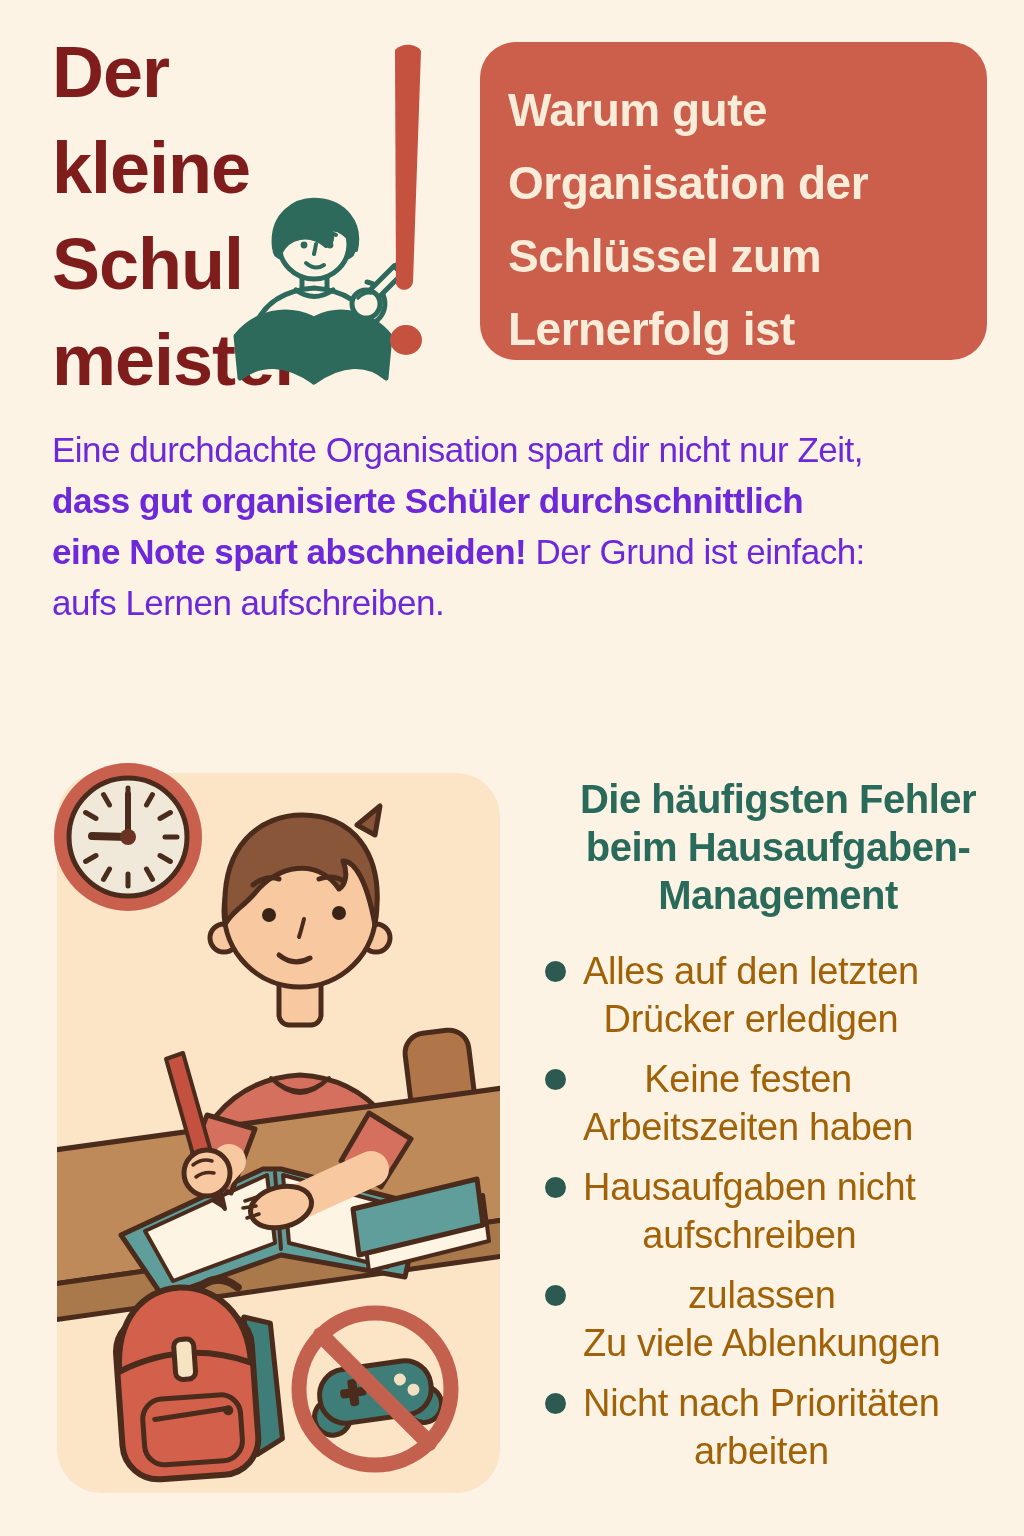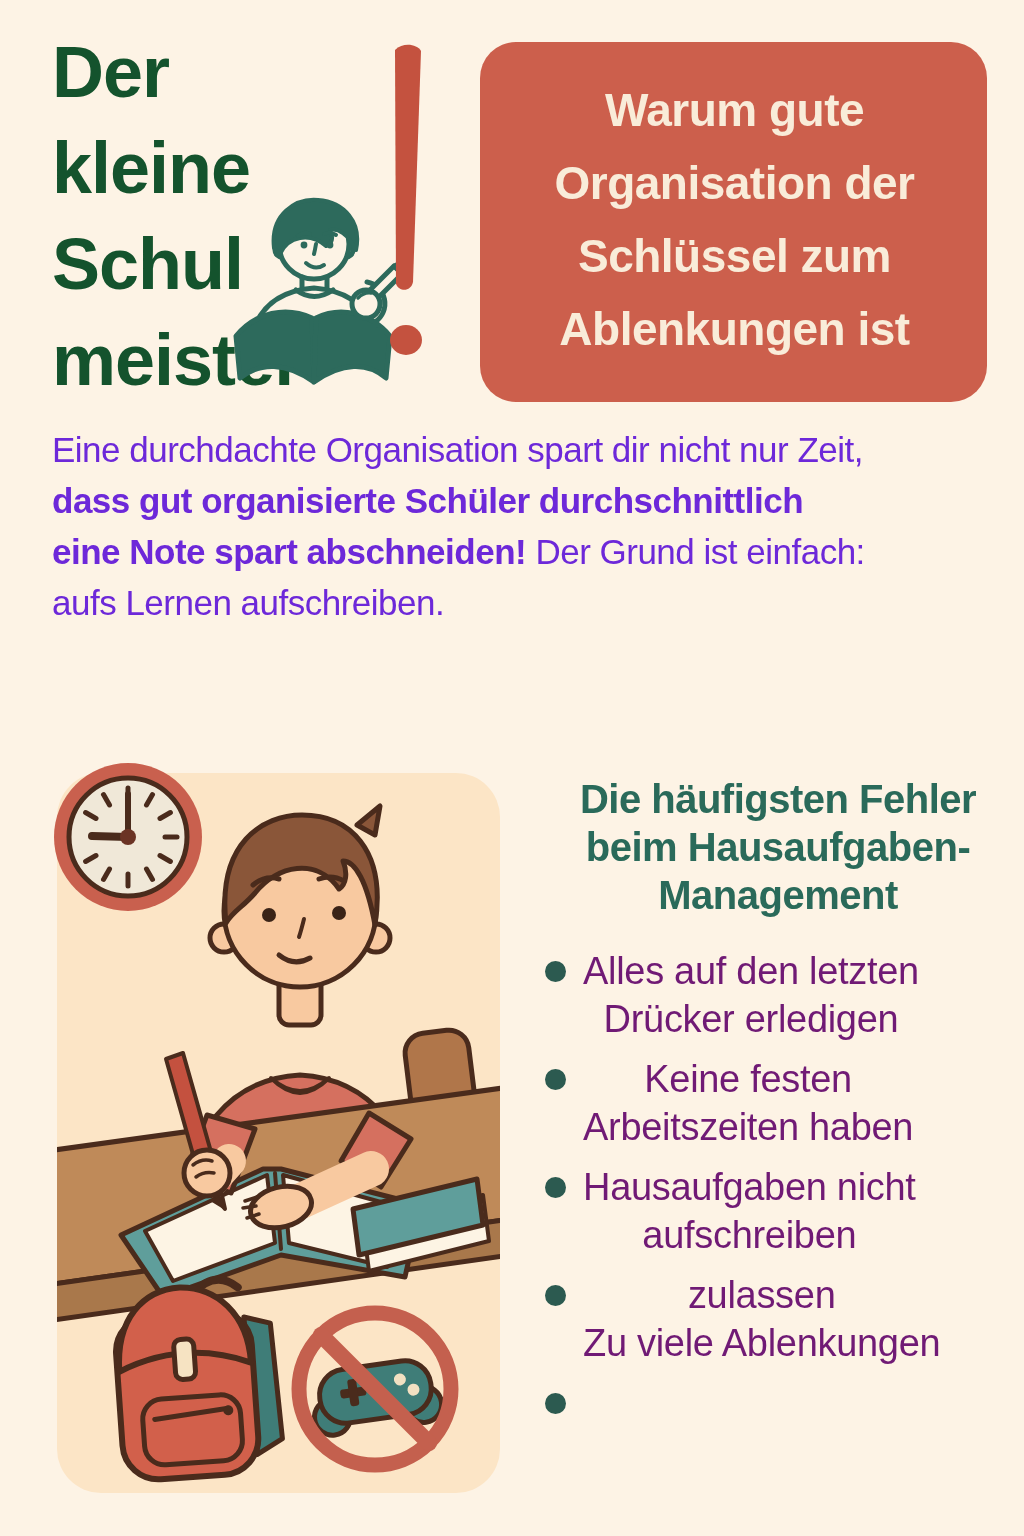--- a/index.html
+++ b/index.html
@@ -4,30 +4,29 @@
 <style>
   html,body{margin:0;padding:0;background:#fdf3e5;}
   .poster{
     position:relative;width:1024px;height:1536px;overflow:hidden;
     background:#fdf3e5;font-family:"Liberation Sans",sans-serif;
   }
   
   .brand-title{
     position:absolute;left:52px;top:24px;width:420px;
     font-size:72px;font-weight:700;line-height:96px;letter-spacing:-1px;
-    color:#14532d;
+    color:#7f1d1d;
   }
   .mascot{position:absolute;left:226px;top:186px;width:180px;height:210px;}
   .excl{position:absolute;left:383px;top:42px;width:50px;height:330px;}
   
   .headline-box{
-    position:absolute;left:480px;top:42px;width:507px;height:360px;
+    position:absolute;left:480px;top:42px;width:507px;height:318px;
     background:#cc5f4c;border-radius:36px;box-sizing:border-box;
-    padding:32px 36px 0 38px;
-    text-align:center;
+    padding:32px 36px 0 28px;
   }
   .headline-box .line{
     font-size:46px;font-weight:700;line-height:73px;letter-spacing:-0.5px;
     color:#f9ecd9;white-space:nowrap;
   }
   
   .intro{
     position:absolute;left:52px;top:424px;width:940px;color:#6d28d9;
     font-size:35px;line-height:51px;letter-spacing:-0.5px;
   }
@@ -45,21 +44,21 @@
   .mistakes .hline{
     font-size:40px;font-weight:700;line-height:48px;letter-spacing:-0.5px;
     color:#2a6a5a;white-space:nowrap;
   }
   .bullets{margin-top:28px;}
   .bullet-item{display:flex;align-items:flex-start;margin-bottom:12px;}
   .bullet-dot{
     flex:0 0 auto;width:21px;height:21px;border-radius:50%;
     background:#2c5a50;margin:14px 17px 0 2px;
   }
-  .bullet-lines{color:#701a75;font-size:38px;line-height:48px;letter-spacing:-0.3px;}
+  .bullet-lines{color:#a16207;font-size:38px;line-height:48px;letter-spacing:-0.3px;}
   .bullet-lines div{white-space:nowrap;}
 </style>
 </head>
 <body>
 
 <div class="poster">
 
   <div class="brand-title">
       <div>Der</div>
       <div>kleine</div>
@@ -95,21 +94,21 @@
   <svg class="excl" viewBox="0 0 50 330">
     <path d="M12,8 C20,0 34,2 38,9 L30,240 C28,250 16,250 13,242 Z" fill="#c4523f"></path>
     <ellipse cx="23" cy="298" rx="16" ry="15" fill="#c4523f"></ellipse>
   </svg>
 
   <div class="headline-box">
     <div>
         <div class="line">Warum gute</div>
         <div class="line">Organisation der</div>
         <div class="line">Schlüssel zum</div>
-        <div class="line">Ablenkungen ist</div>
+        <div class="line">Lernerfolg ist</div>
       </div>
   </div>
 
   <div class="intro">
       <div class="line"><span class="">Eine durchdachte Organisation spart dir nicht nur Zeit,</span></div>
       <div class="line"><span class="b">dass gut organisierte Schüler durchschnittlich</span></div>
       <div class="line"><span class="b">eine Note spart abschneiden!</span><span class=""> Der Grund ist einfach:</span></div>
       <div class="line"><span class="">aufs Lernen aufschreiben.</span></div>
     </div>
 
@@ -248,17 +247,21 @@
         </div>
         <div class="bullet-item">
           <span class="bullet-dot"></span>
           <div class="bullet-lines">
             <div>zulassen</div>
             <div>Zu viele Ablenkungen</div>
           </div>
         </div>
         <div class="bullet-item">
           <span class="bullet-dot"></span>
+          <div class="bullet-lines">
+            <div>Nicht nach Prioritäten</div>
+            <div>arbeiten</div>
+          </div>
         </div>
       </div>
   </div>
 
 </div>
 
 </body></html>

